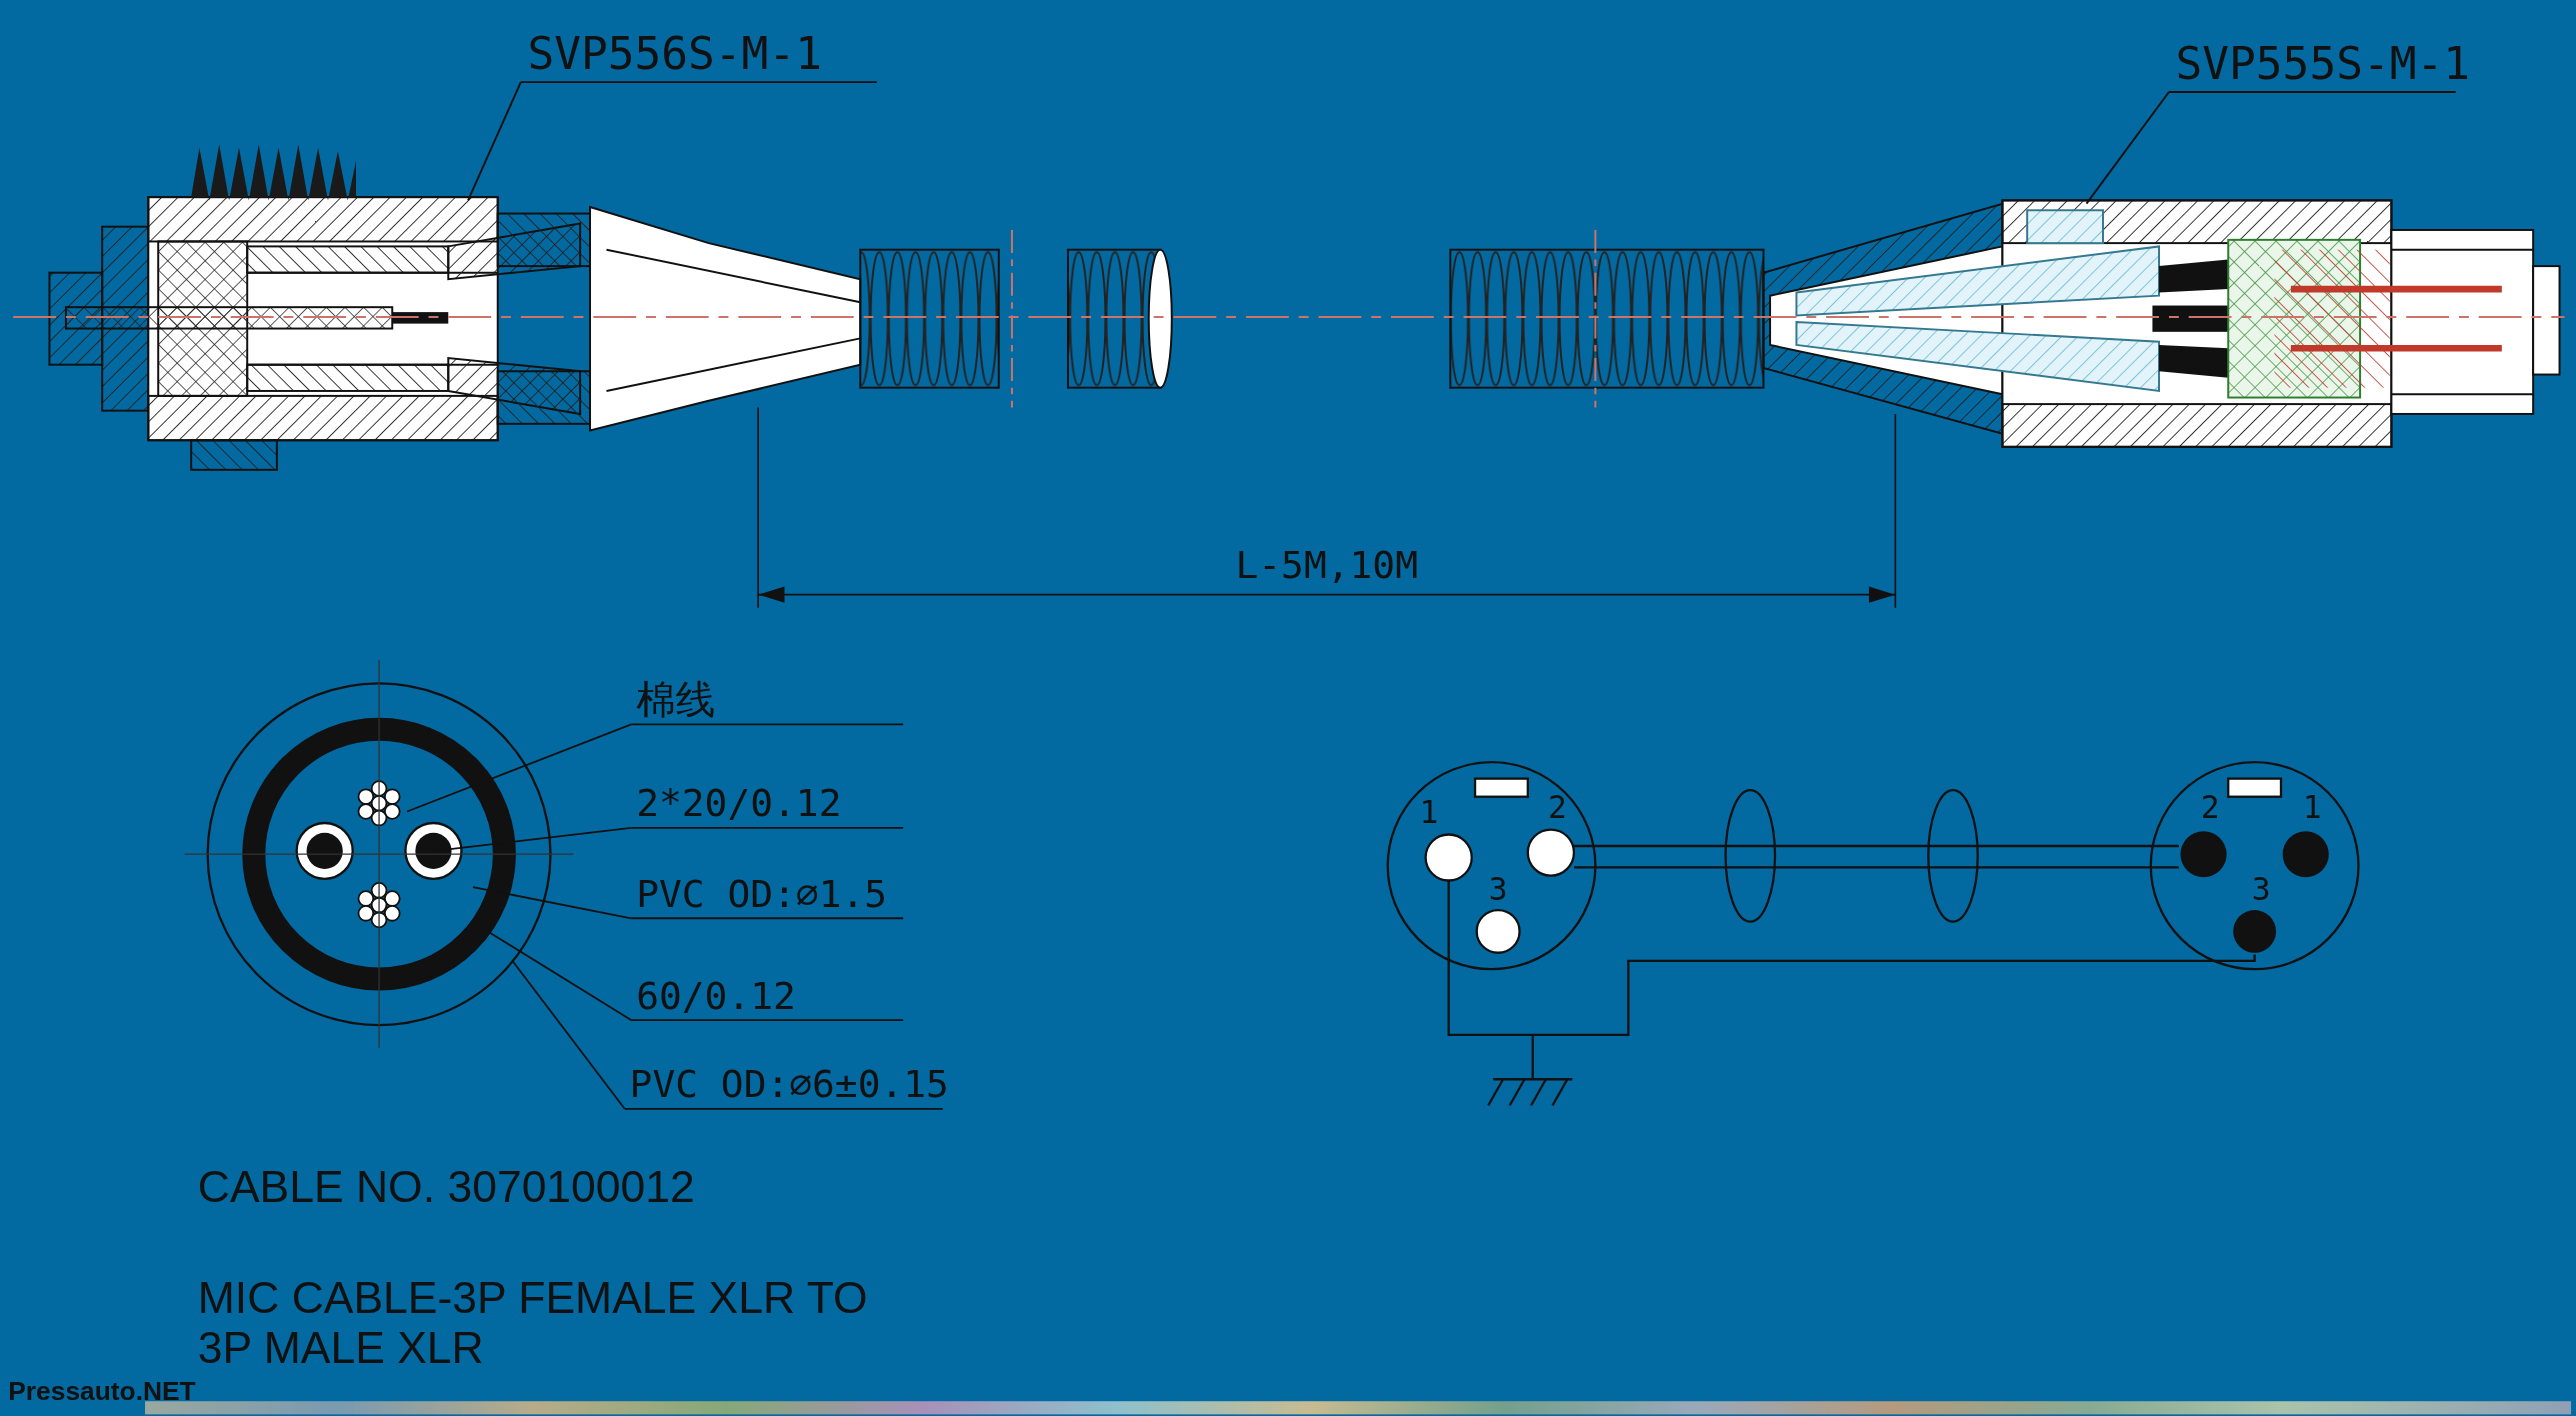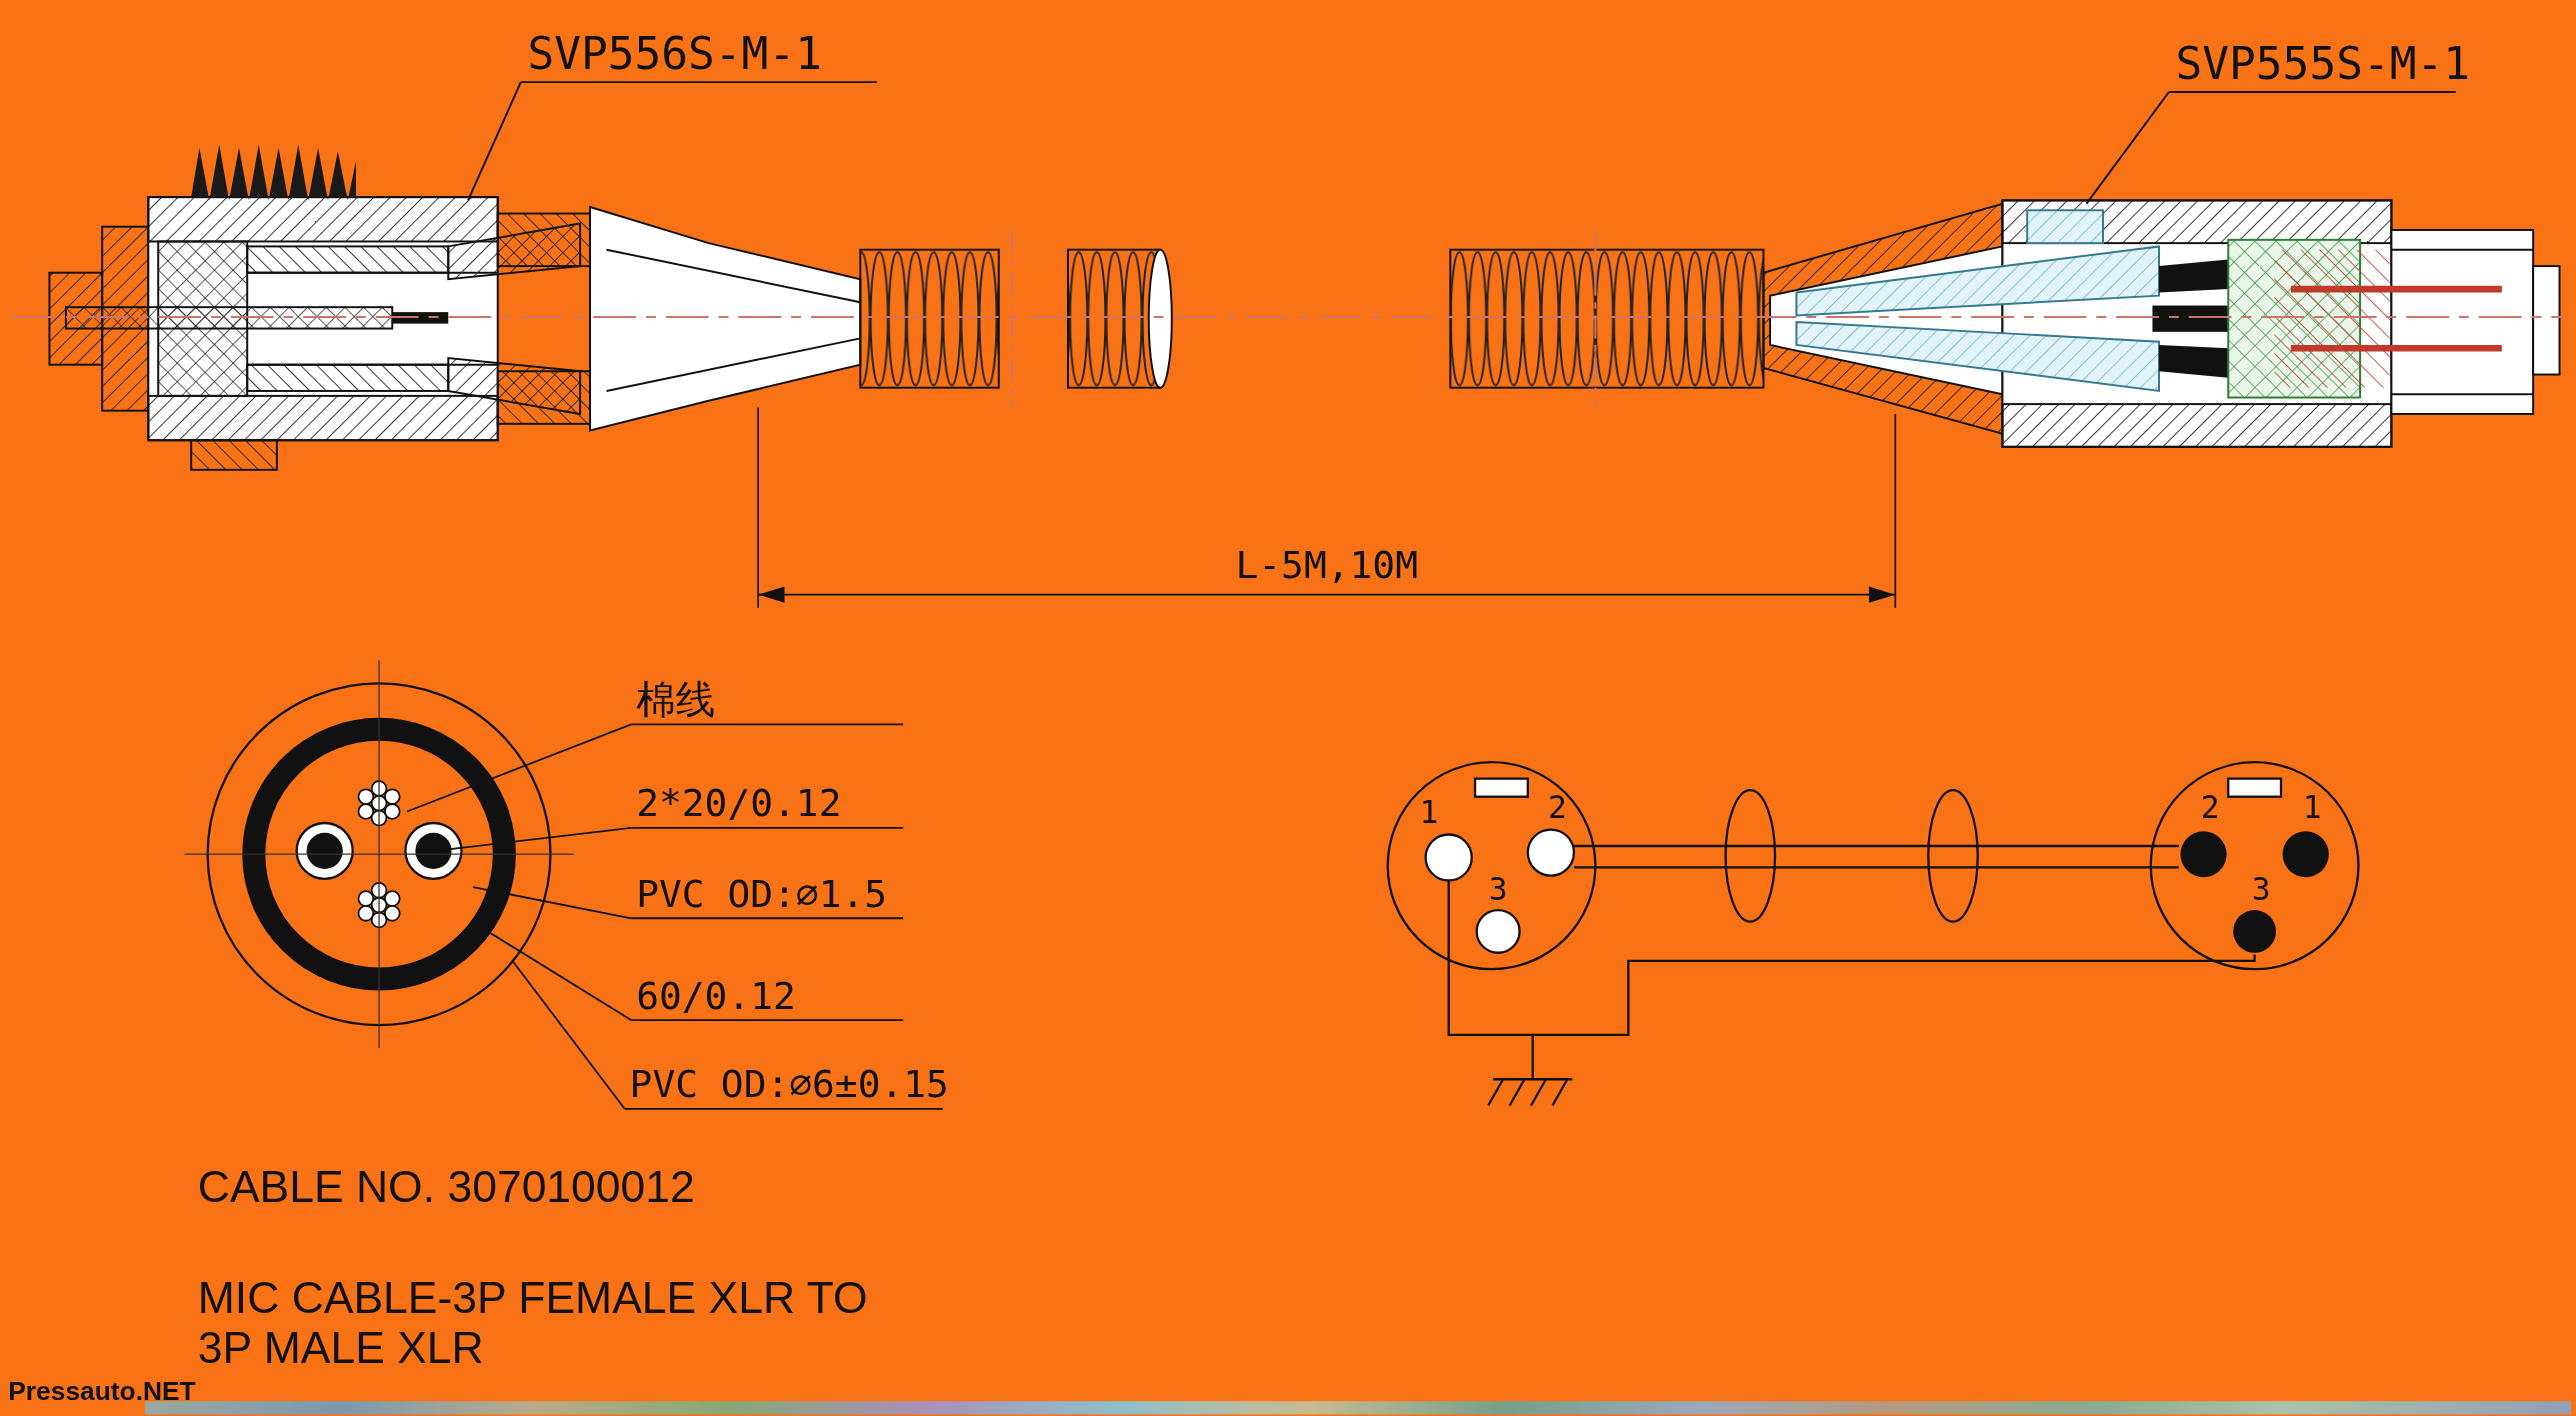--- a/index.html
+++ b/index.html
@@ -1,16 +1,16 @@
 <!DOCTYPE html>
 <html style="font-size:12.6px"><head>
 <meta charset="utf-8">
 <style>
   html,body{margin:0;padding:0;background:#fdfcf6;}
-  .page{position:relative;width:2576px;height:1416px;background:#f97316;overflow:hidden;}
+  .page{position:relative;width:2576px;height:1416px;background:#0369a1;overflow:hidden;}
   svg{display:block;}
   text{fill:#111;}
   .cad{font-family:"DejaVu Sans Mono",monospace;}
   .doc{font-family:"Liberation Sans",sans-serif;}
   .wm{font-family:"Liberation Sans",sans-serif;font-weight:bold;}
 </style>
 </head>
 <body>
 
 <div class="page">

